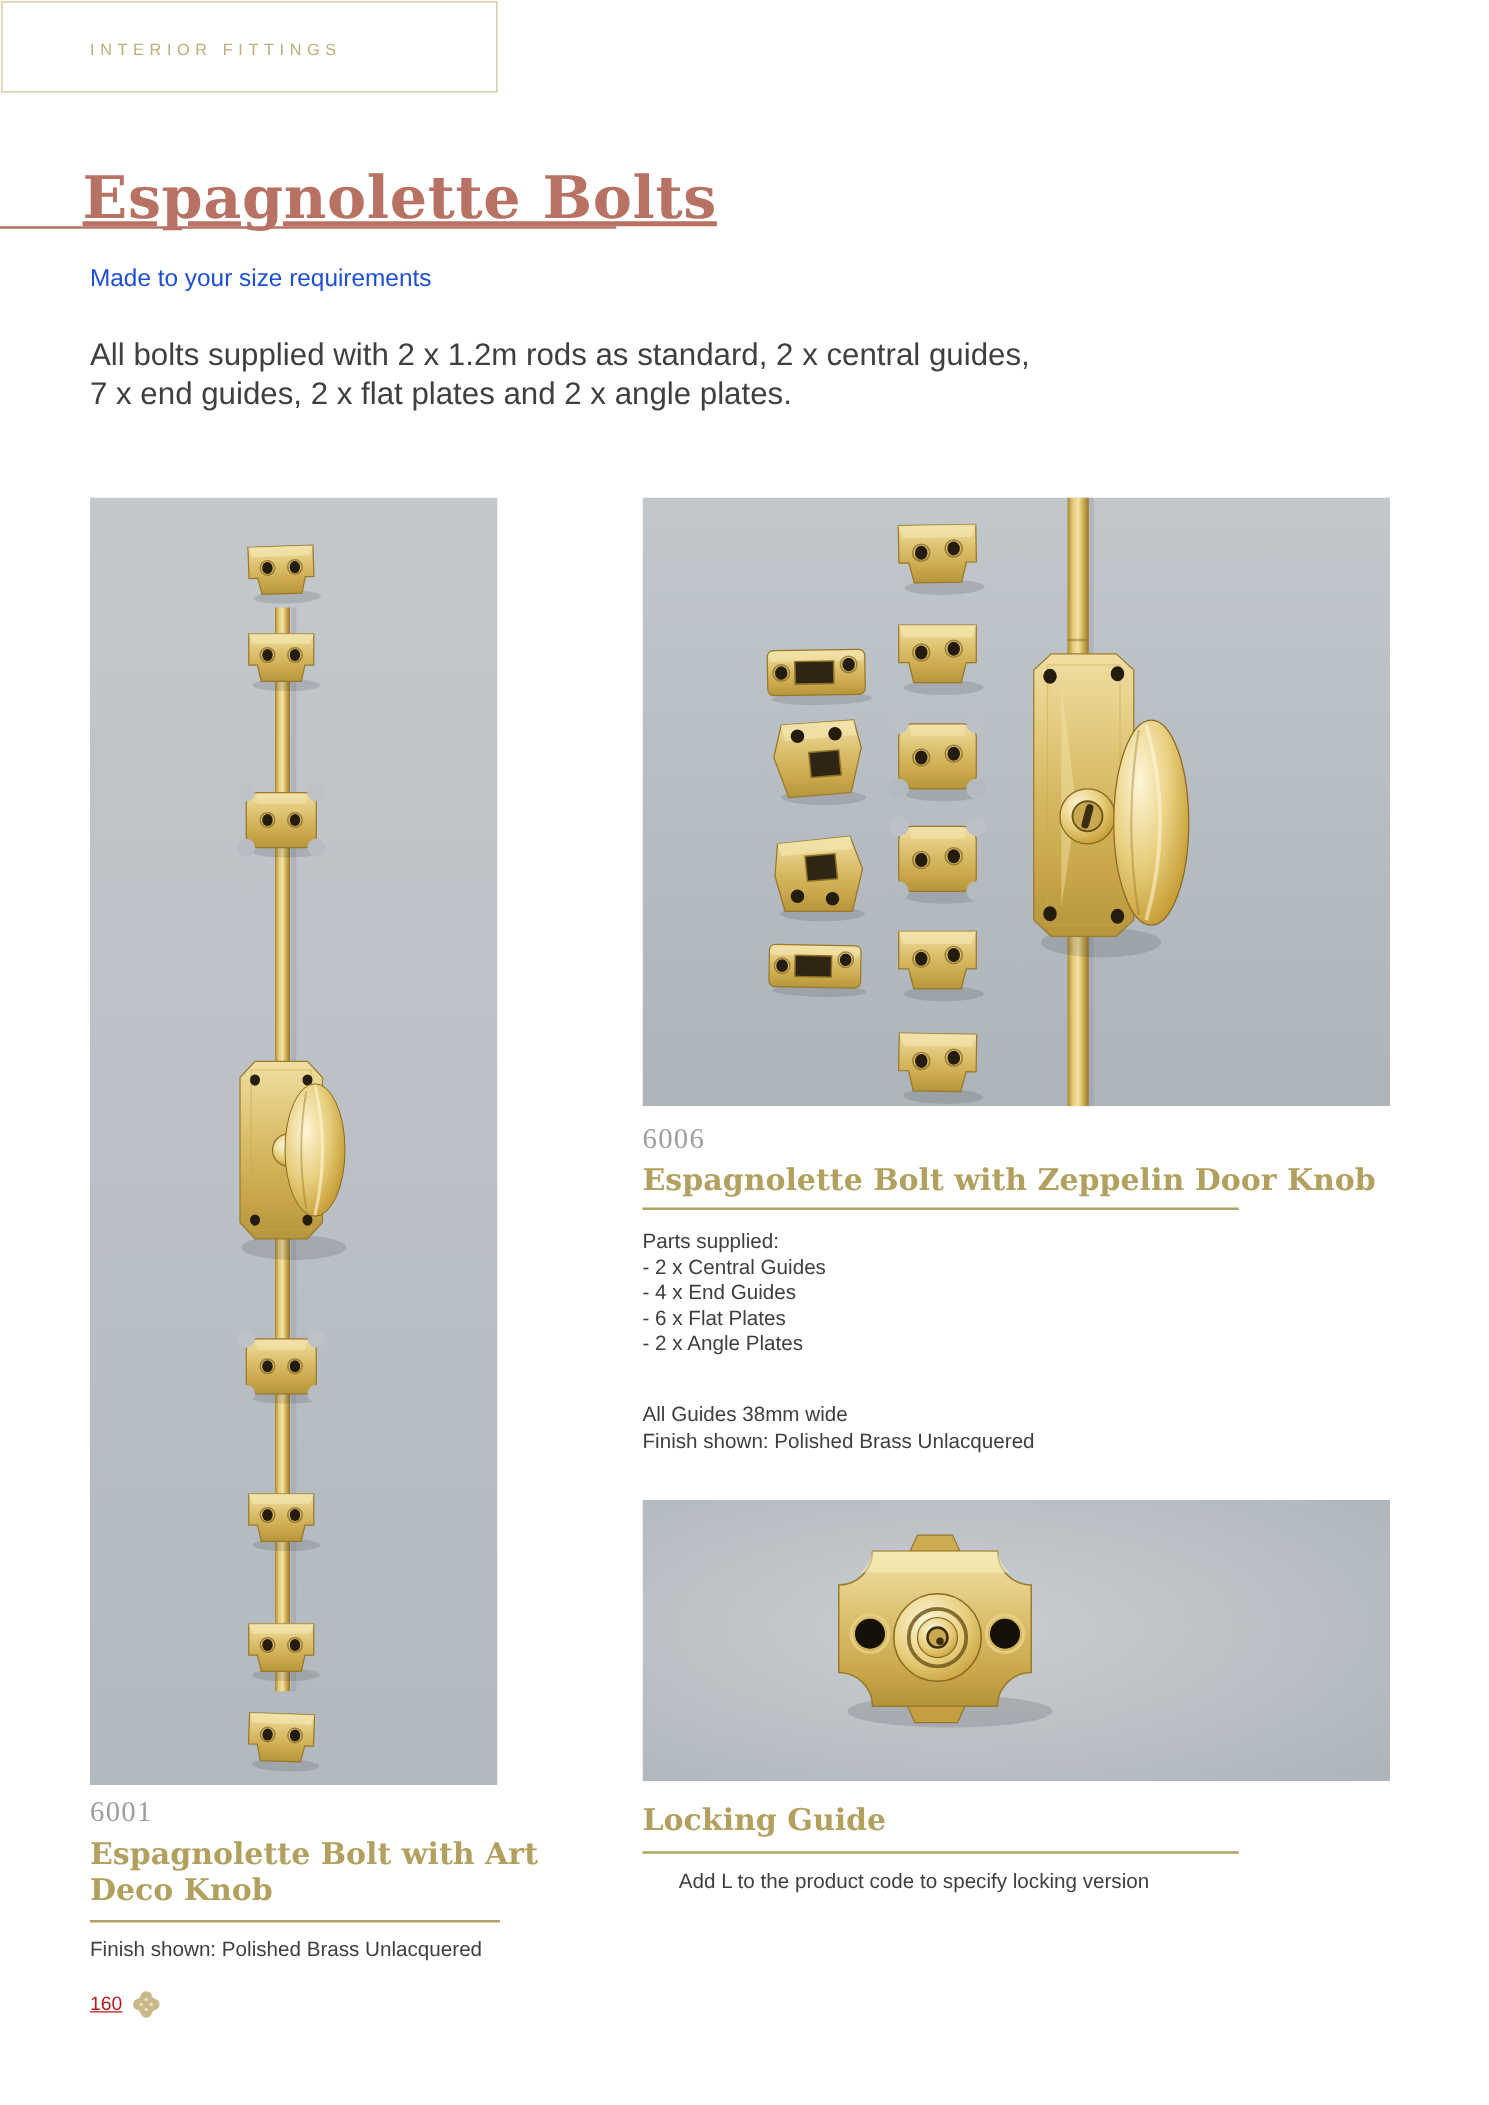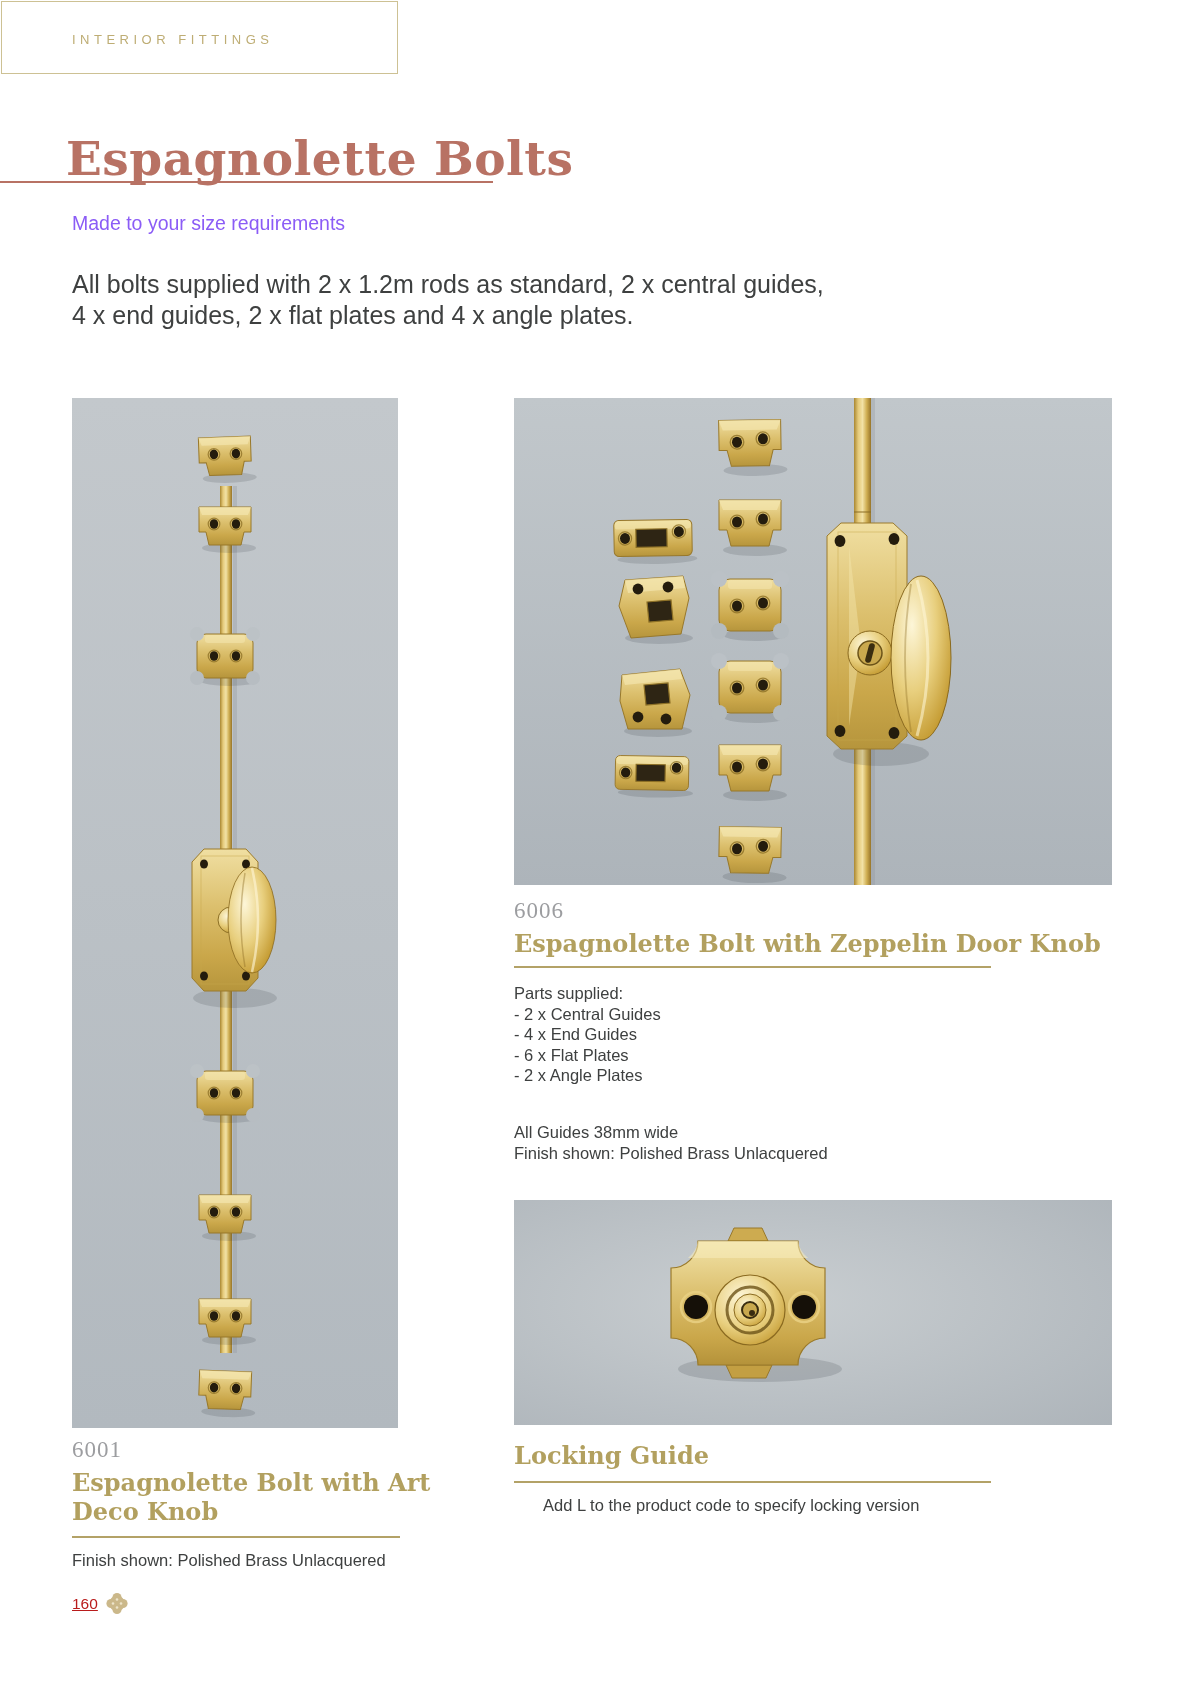--- a/index.html
+++ b/index.html
@@ -17,24 +17,24 @@
     border:1px solid #cdc194;box-sizing:border-box;background:#fff;
   }
   .section-label{
     position:absolute;left:70px;top:30px;
     font-size:13px;letter-spacing:4.5px;color:#bead74;font-weight:400;
     white-space:nowrap;
   }
   .page-title{
     position:absolute;left:66px;top:100px;
     font-family:"DejaVu Serif", serif;font-weight:700;
-    font-size:47px;color:#b87264;letter-spacing:0.5px;white-space:nowrap;
+    font-size:47px;color:#b87264;letter-spacing:0.5px;white-space:nowrap;text-decoration:underline;
   }
   .title-rule{position:absolute;left:0;top:181px;width:493px;height:2px;background:#b87264;}
-  .intro-1{position:absolute;left:72px;top:212px;font-size:19.5px;color:#8b5cf6;}
+  .intro-1{position:absolute;left:72px;top:212px;font-size:19.5px;color:#1d4ed8;}
   .intro-2{position:absolute;left:72px;top:269px;font-size:25px;line-height:31px;color:#3e4040;}
 
   .photo{position:absolute;display:block;}
   .photo svg{display:block;}
 
   
   .prod-code{
     position:absolute;font-family:Liberation Serif, serif;
     font-size:23px;color:#9c9da0;letter-spacing:1px;text-align:right;
   }
@@ -57,21 +57,21 @@
   <div class="section-box">
     <span class="section-label">INTERIOR FITTINGS</span>
   </div>
 
   <h1 class="page-title">Espagnolette Bolts</h1>
   <div class="title-rule"></div>
 
   <div class="intro-1">Made to your size requirements</div>
   <div class="intro-2">
     <div>All bolts supplied with 2 x 1.2m rods as standard, 2 x central guides,</div>
-    <div>4 x end guides, 2 x flat plates and 4 x angle plates.</div>
+    <div>7 x end guides, 2 x flat plates and 2 x angle plates.</div>
   </div>
 
   <div class="photo" style="left:72px;top:398px;">
     <svg width="326" height="1030" viewBox="0 0 326 1030" xmlns="http://www.w3.org/2000/svg">
       <defs>
         <linearGradient id="l-bg" x1="0" y1="0" x2="0" y2="1">
           <stop offset="0" stop-color="#c3c8cc"></stop>
             <stop offset="1" stop-color="#b2b9bf"></stop>
         </linearGradient>
         <linearGradient id="l-rod" x1="0" y1="0" x2="1" y2="0">

